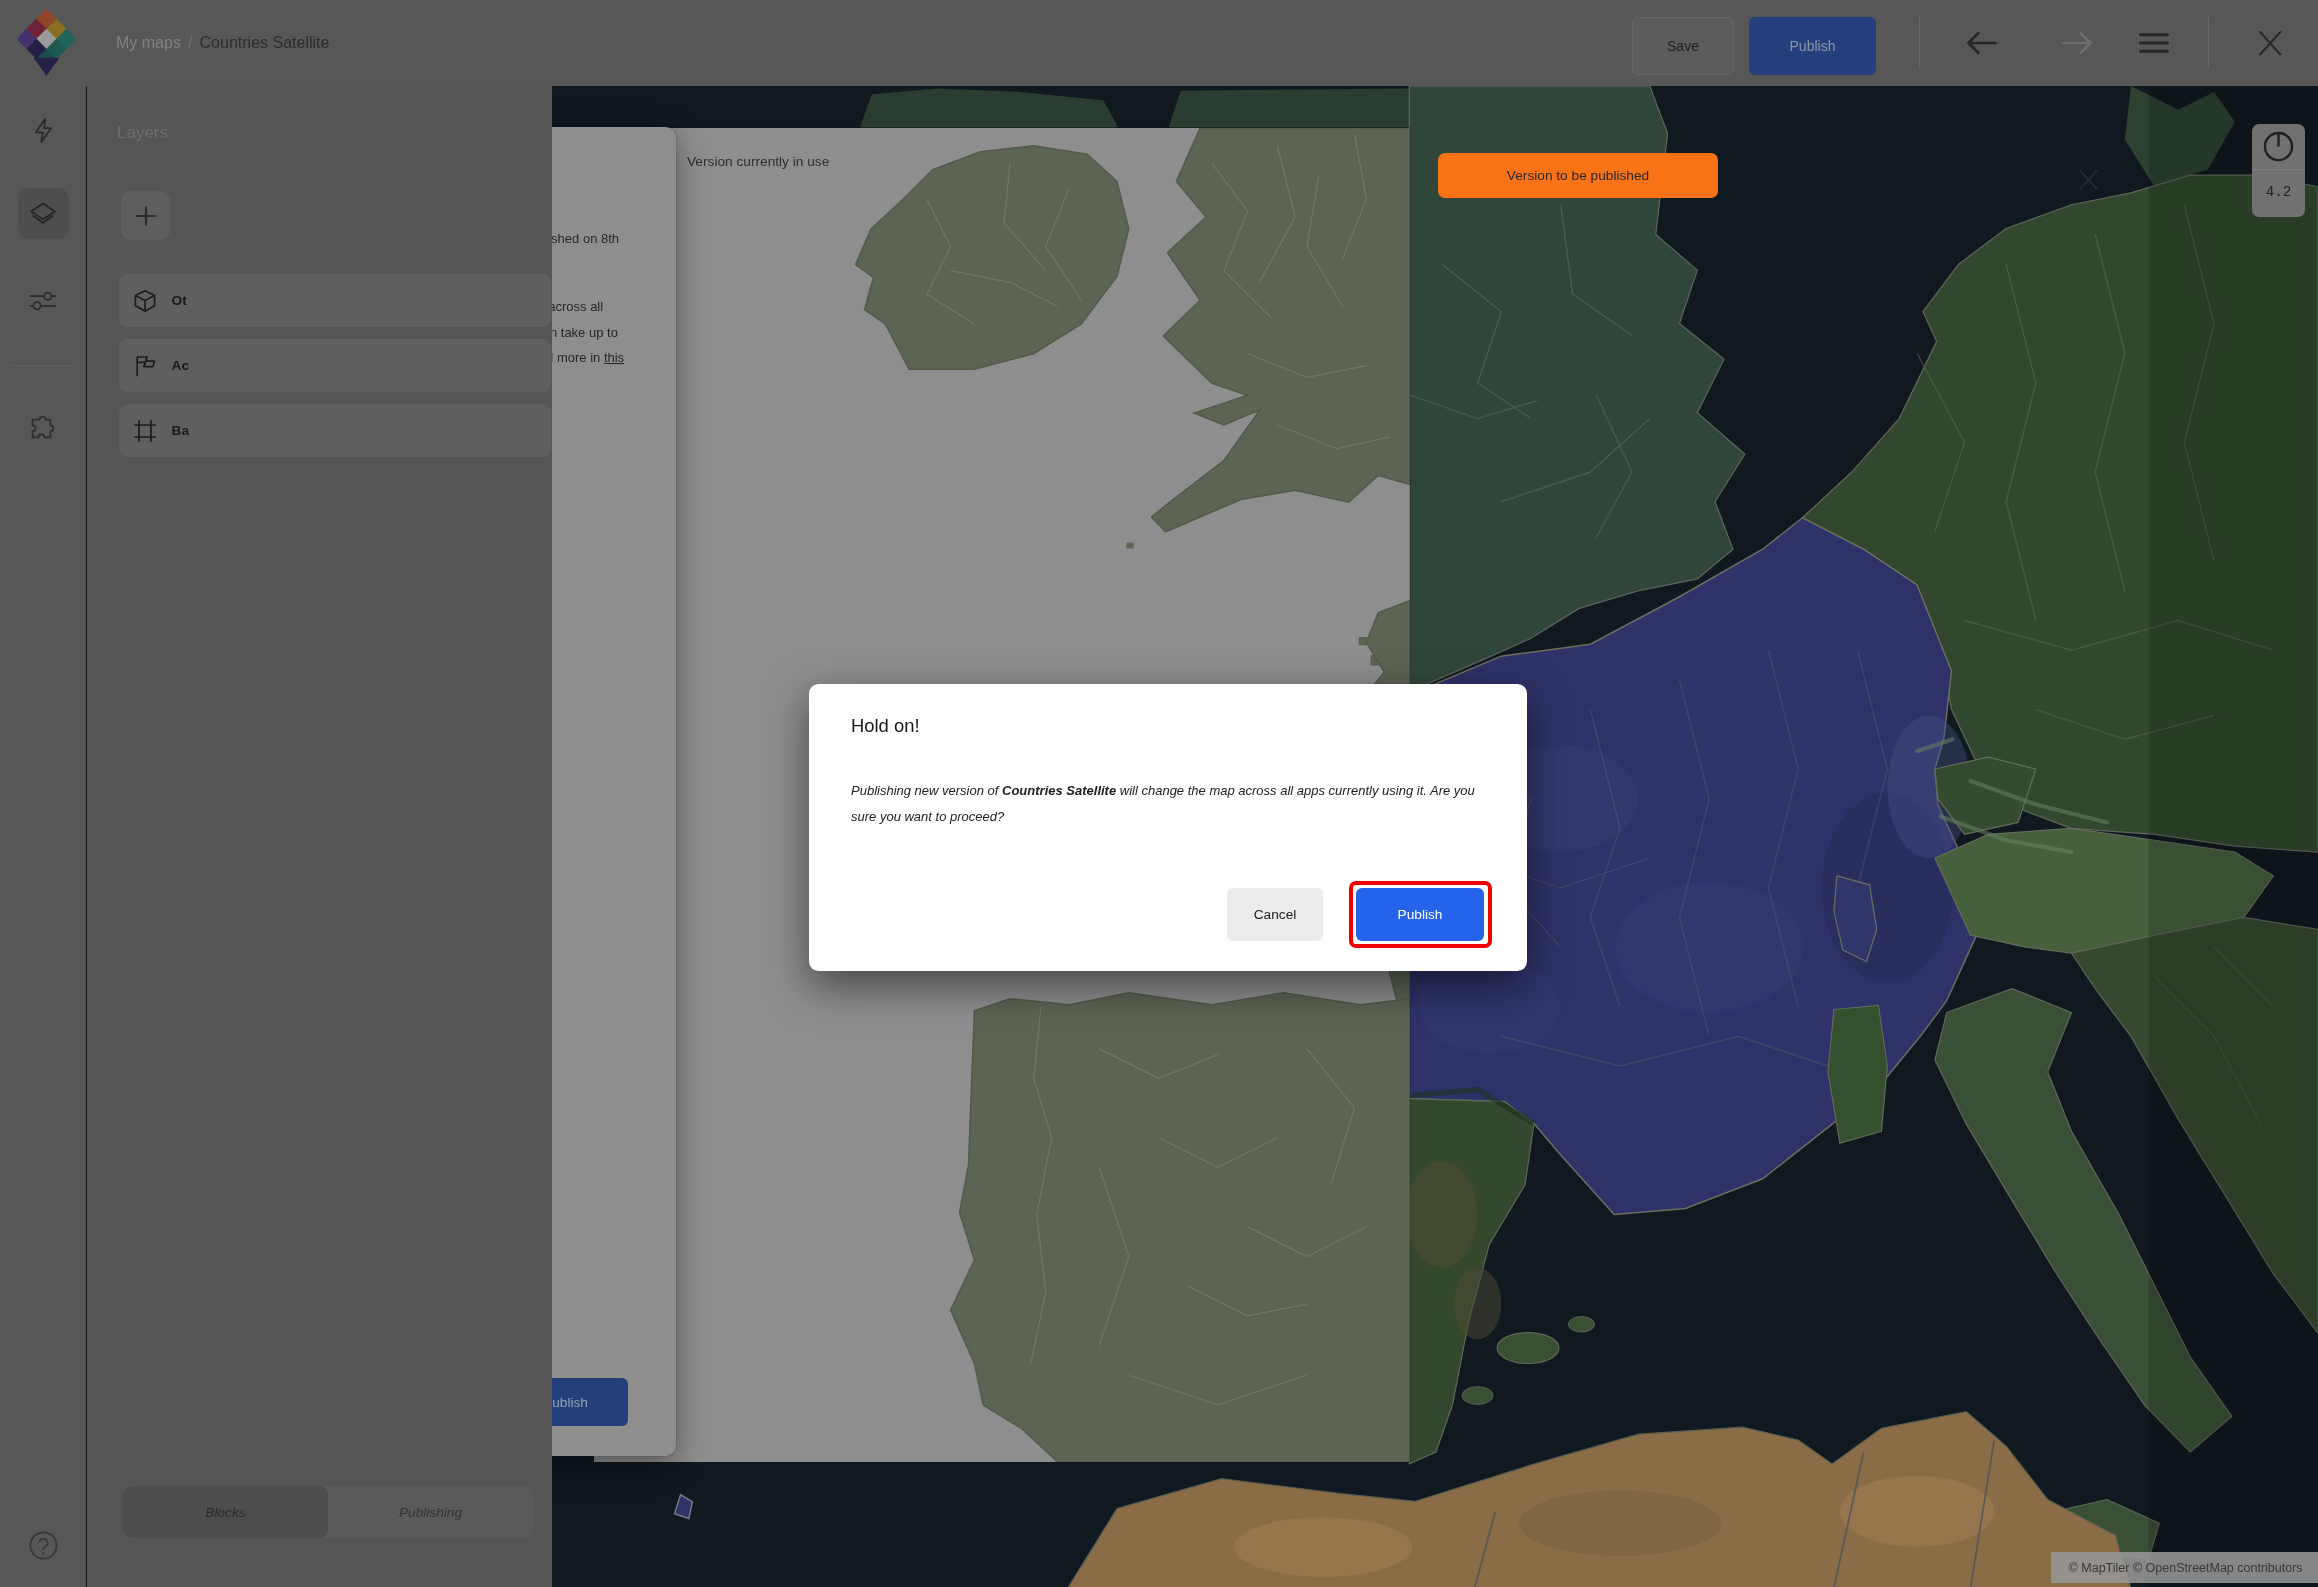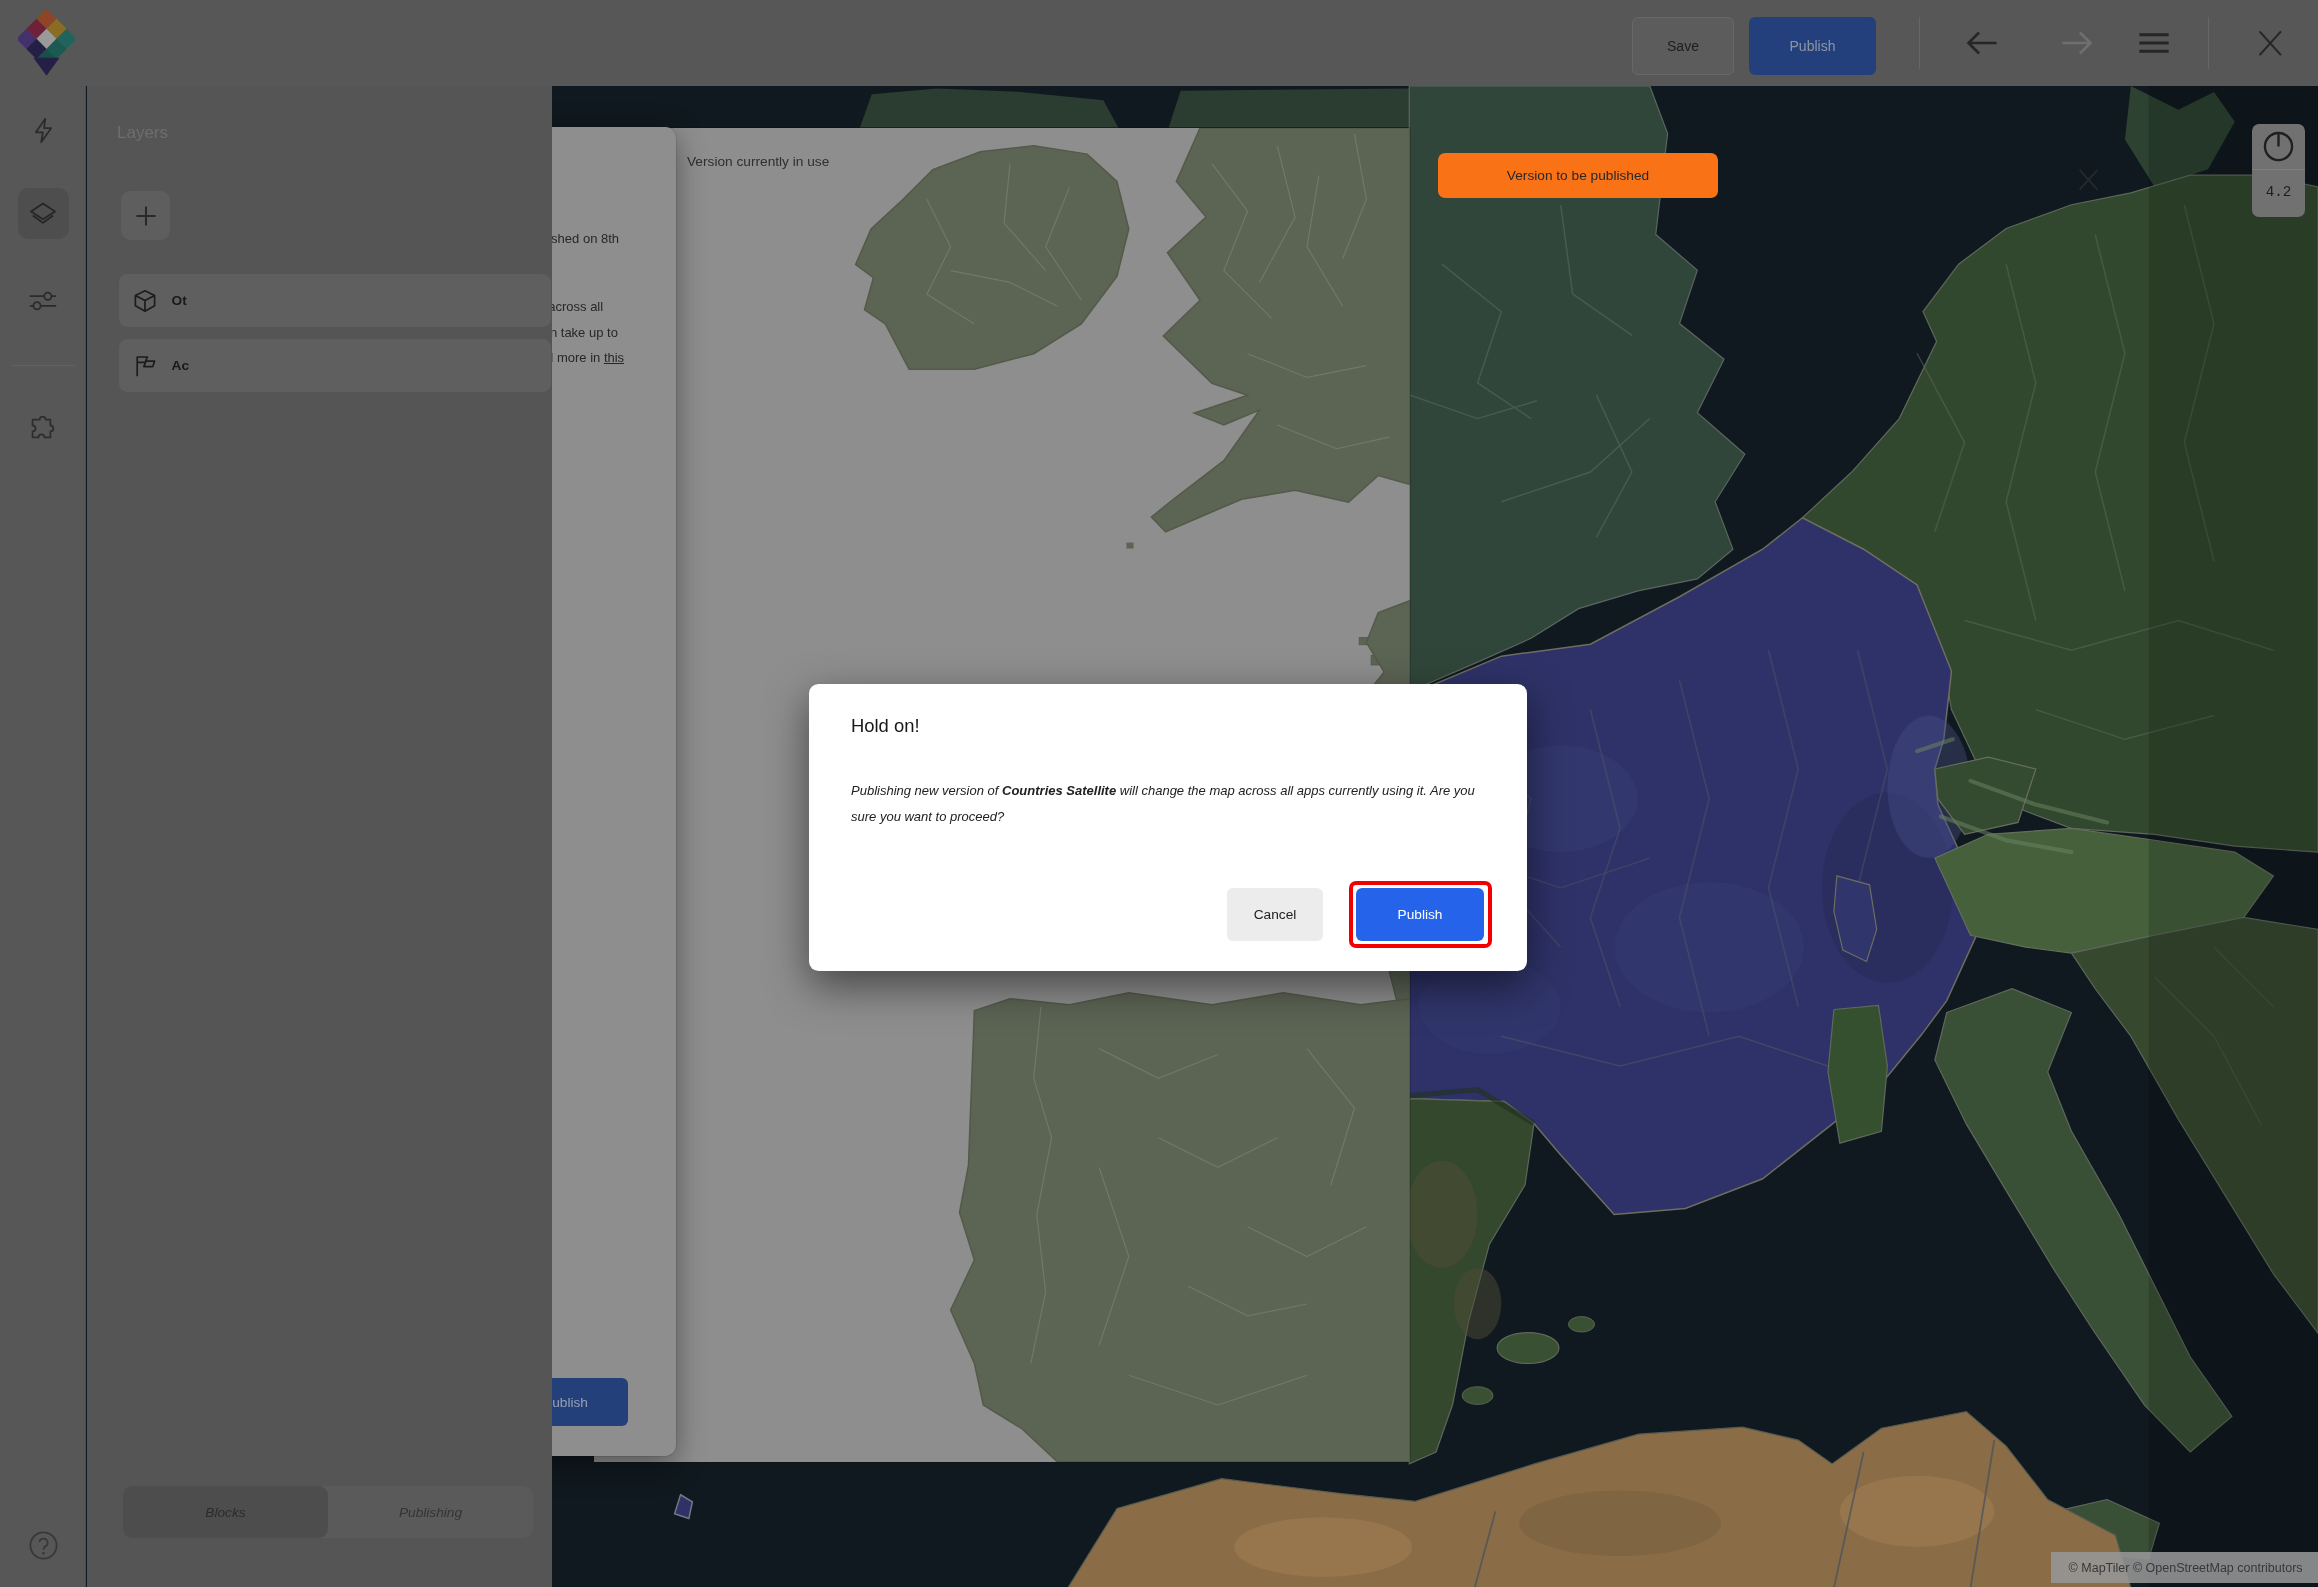--- a/index.html
+++ b/index.html
@@ -84,20 +84,25 @@
       <rect x="12" y="-36" width="24" height="24" fill="#20655c"></rect>
       <rect x="-36" y="-12" width="24" height="24" fill="#6f2138"></rect>
       <rect x="-12" y="-12" width="24" height="24" fill="#9a9a9a"></rect>
       <rect x="12" y="-12" width="24" height="24" fill="#1b5a52"></rect>
       <rect x="-36" y="12" width="24" height="24" fill="#45306e"></rect>
       <rect x="-12" y="12" width="24" height="24" fill="#241f45"></rect>
       <rect x="12" y="12" width="24" height="24" fill="#174f4a"></rect>
     </g>
     <path d="M26 84 L48 114 L70 84 Z" fill="#241f45"></path>
   </svg>
+  <div id="breadcrumb">
+    <span class="crumb-grey">My maps</span>
+    <span class="crumb-sep">/</span>
+    <span class="crumb-dark">Countries Satellite</span>
+  </div>
   <div class="tb-btn" id="save-btn">Save</div>
   <div class="tb-btn" id="publish-btn-top">Publish</div>
   <div class="tb-divider" style="left:1919px"></div>
   <div class="tb-icon" style="left:1949px">
     <svg width="34" height="26" viewBox="0 0 58 44">
         <path d="M24 4 L6 22 L24 40 M6 22 H54" stroke="#262626" stroke-width="4.5" fill="none"></path>
       </svg>
   </div>
   <div class="tb-icon" style="left:2044px">
     <svg width="34" height="26" viewBox="0 0 58 44">
@@ -163,20 +168,26 @@
     <svg class="li-icon" viewBox="0 0 40 40">
       <path d="M20 3 L36 11 L36 28 L20 37 L4 28 L4 11 Z M4 11 L20 19 L36 11 M20 19 V37" stroke="#1c1c1c" stroke-width="2.8" fill="none" stroke-linejoin="round"></path>
     </svg>
     <span class="li-label">Ot</span>
   </div>
   <div class="layer-item" style="top:253px">
     <svg class="li-icon" viewBox="0 0 40 40">
       <path d="M7 37 V5 H24 L21 12 H36 L33 21 H18 L21 14 H7" stroke="#1c1c1c" stroke-width="2.8" fill="none" stroke-linejoin="round"></path>
     </svg>
     <span class="li-label">Ac</span>
+  </div>
+  <div class="layer-item" style="top:318px">
+    <svg class="li-icon" viewBox="0 0 40 40">
+      <path d="M10 2 V38 M30 2 V38 M2 10 H38 M2 30 H38" stroke="#1c1c1c" stroke-width="2.8" fill="none"></path>
+    </svg>
+    <span class="li-label">Ba</span>
   </div>
   <div id="bottom-tabs">
     <div class="tab selected">Blocks</div>
     <div class="tab">Publishing</div>
   </div>
 </div>
 
 <div id="map">
 
   <svg class="sat" width="1767" height="1502" viewBox="0 0 2975 2529">

